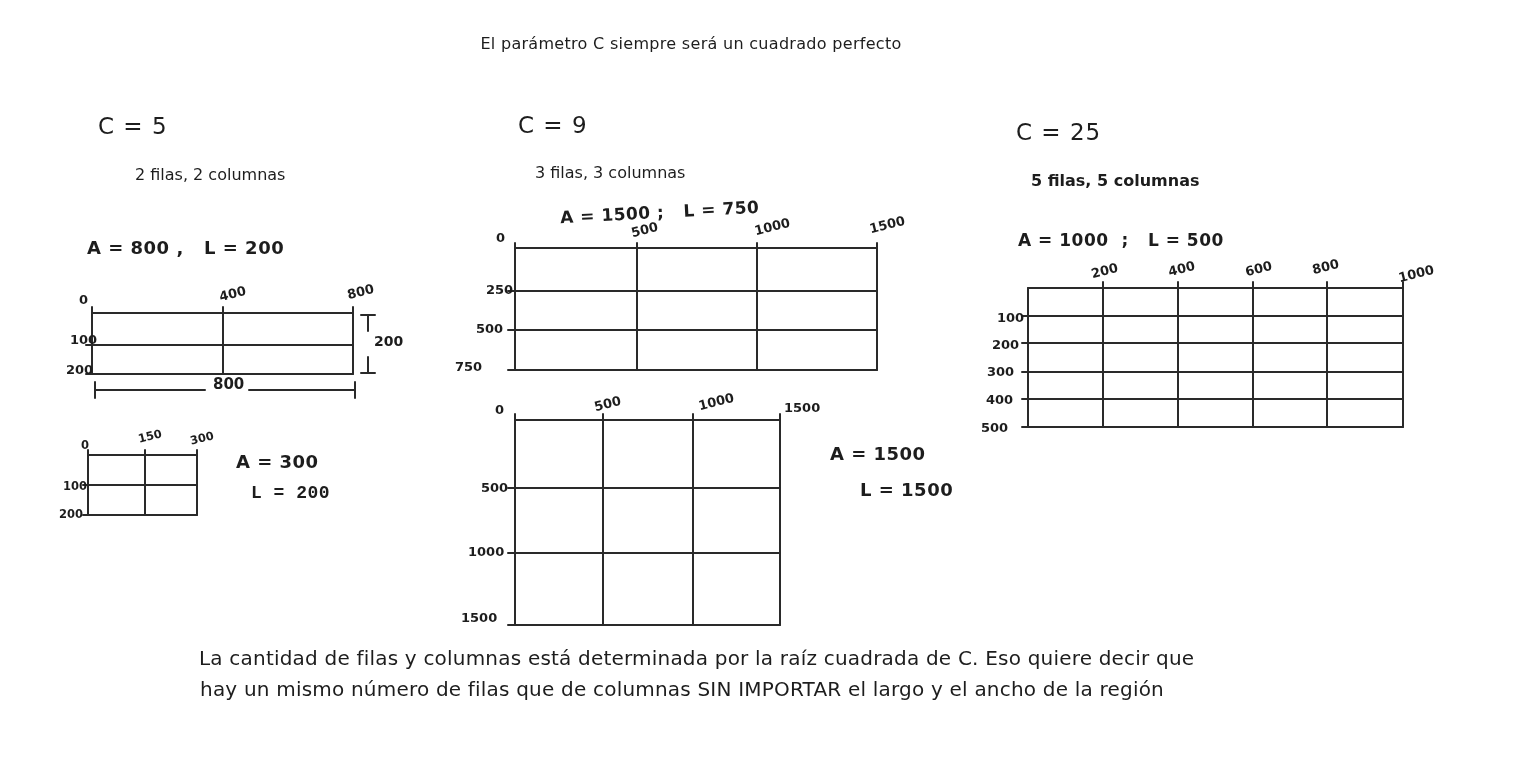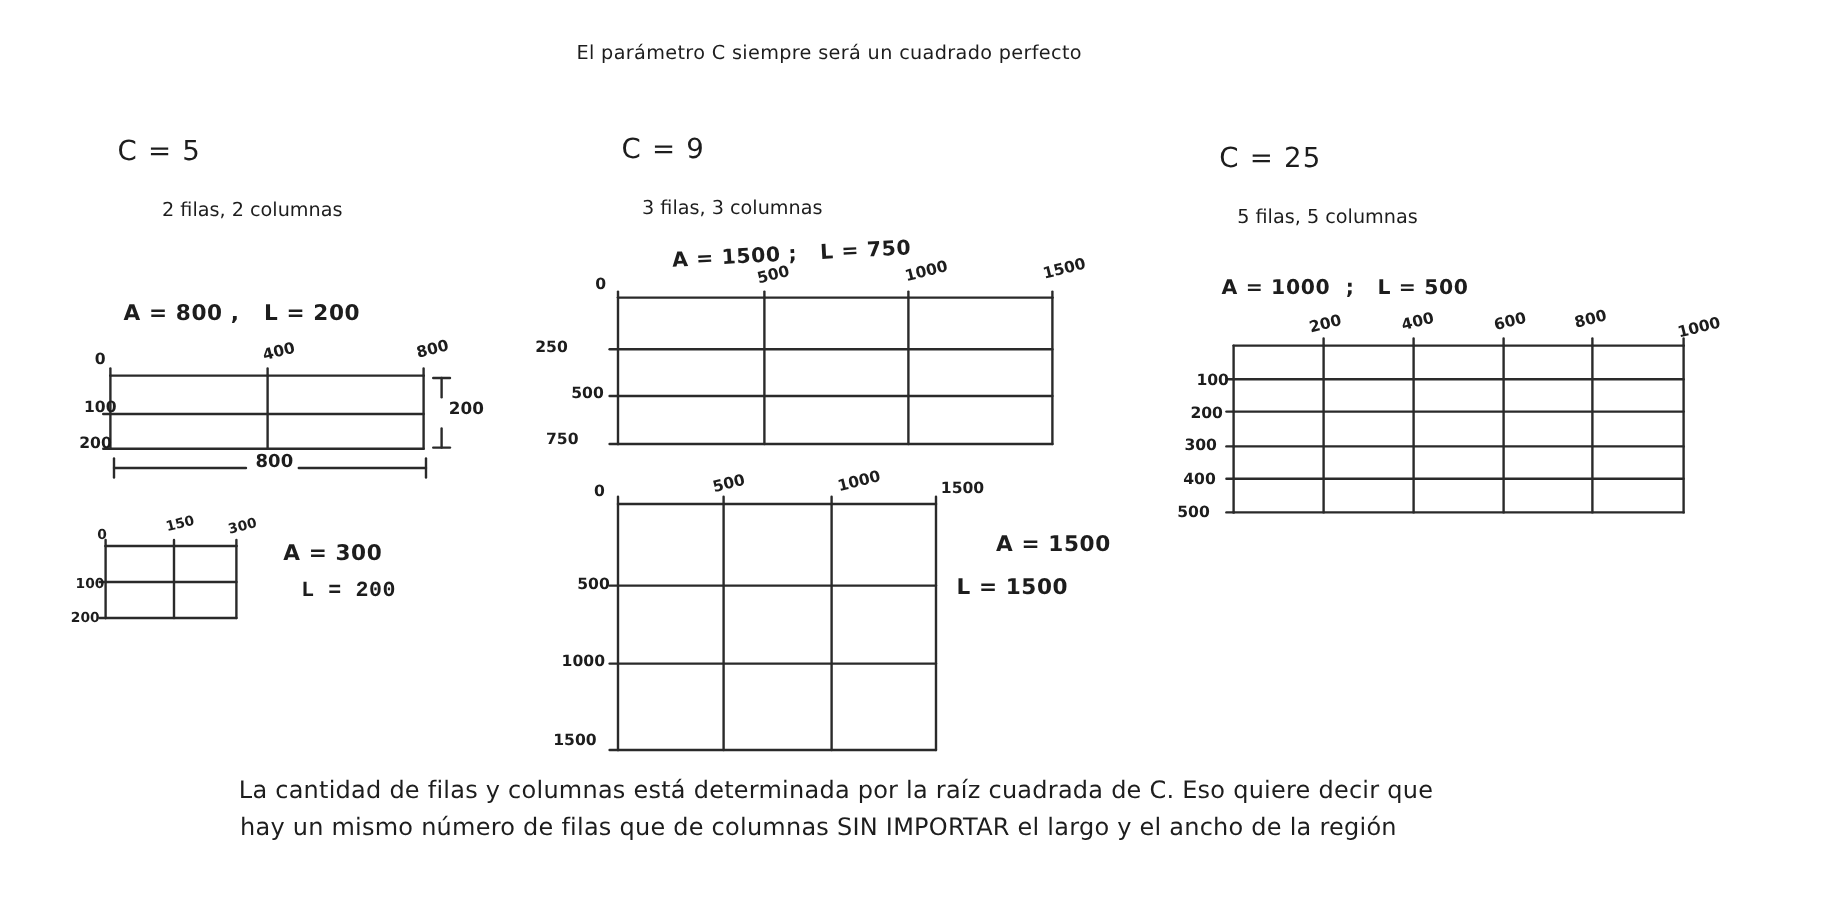--- a/index.html
+++ b/index.html
@@ -27,21 +27,21 @@
 </head>
 <body>
 
 <div class="canvas">
 
   <div class="t title" style="left:380px;top:34px;width:622px;">El parámetro C siempre será un cuadrado perfecto</div>
 
   <section>
     <div class="t ctitle" style="left:98px;top:113px;">C = 5</div>
     <div class="t sub" style="left:135px;top:165px;">2 filas, 2 columnas</div>
-    <div class="t formula" style="left:103px;top:237px;margin-top:14px;">A = 800 ,   L = 200</div>
+    <div class="t formula" style="left:87px;top:237px;">A = 800 ,   L = 200</div>
 
     <svg style="left:85px;top:305px;" width="300" height="100">
       <g>
         <line x1="7" y1="8" x2="268" y2="8"></line>
           <line x1="7" y1="69" x2="268" y2="69"></line>
         <line x1="7" y1="8" x2="7" y2="69"></line>
           <line x1="268" y1="8" x2="268" y2="69"></line>
         <line x1="138" y1="8" x2="138" y2="69"></line>
           <line x1="7" y1="40" x2="268" y2="40"></line>
       </g>
@@ -122,21 +122,21 @@
           <line x1="372" y1="0" x2="372" y2="5"></line>
         <line x1="3" y1="48" x2="10" y2="48"></line>
           <line x1="3" y1="87" x2="10" y2="87"></line>
           <line x1="3" y1="127" x2="10" y2="127"></line>
       </g>
     </svg>
     <span class="t tick" style="left:496px;top:230px;">0</span>
     <span class="t tick rot" style="left:631px;top:222px;">500</span>
     <span class="t tick rot" style="left:754px;top:219px;">1000</span>
     <span class="t tick rot" style="left:869px;top:217px;">1500</span>
-    <span class="t tick" style="left:446px;top:282px;">250</span>
+    <span class="t tick" style="left:486px;top:282px;">250</span>
     <span class="t tick" style="left:476px;top:321px;">500</span>
     <span class="t tick" style="left:455px;top:359px;">750</span>
 
     <svg style="left:505px;top:410px;" width="290" height="225">
       <g>
         <line x1="10" y1="10" x2="275" y2="10"></line>
           <line x1="10" y1="215" x2="275" y2="215"></line>
         <line x1="10" y1="10" x2="10" y2="215"></line>
           <line x1="275" y1="10" x2="275" y2="215"></line>
         <line x1="98" y1="10" x2="98" y2="215"></line>
@@ -155,26 +155,26 @@
       </g>
     </svg>
     <span class="t tick" style="left:495px;top:402px;">0</span>
     <span class="t tick rot" style="left:594px;top:396px;">500</span>
     <span class="t tick rot" style="left:698px;top:394px;">1000</span>
     <span class="t tick" style="left:784px;top:400px;">1500</span>
     <span class="t tick" style="left:481px;top:480px;">500</span>
     <span class="t tick" style="left:468px;top:544px;">1000</span>
     <span class="t tick" style="left:461px;top:610px;">1500</span>
     <span class="t side" style="left:830px;top:443px;">A = 1500</span>
-    <span class="t side" style="left:797px;top:479px;">L = 1500</span>
+    <span class="t side" style="left:860px;top:479px;">L = 1500</span>
   </section>
 
   <section>
     <div class="t ctitle" style="left:1016px;top:119px;">C = 25</div>
-    <div class="t sub" style="left:1031px;top:171px;">5 filas, 5 columnas</div>
+    <div class="t sub" style="left:1031px;top:171px;font-weight:bold;">5 filas, 5 columnas</div>
     <div class="t formula-sm" style="left:1018px;top:230px;">A = 1000  ;   L = 500</div>
 
     <svg style="left:1018px;top:280px;" width="395" height="155">
       <g>
         <line x1="10" y1="8" x2="385" y2="8"></line>
           <line x1="10" y1="147" x2="385" y2="147"></line>
         <line x1="10" y1="8" x2="10" y2="147"></line>
           <line x1="385" y1="8" x2="385" y2="147"></line>
         <line x1="85" y1="8" x2="85" y2="147"></line>
           <line x1="160" y1="8" x2="160" y2="147"></line>

